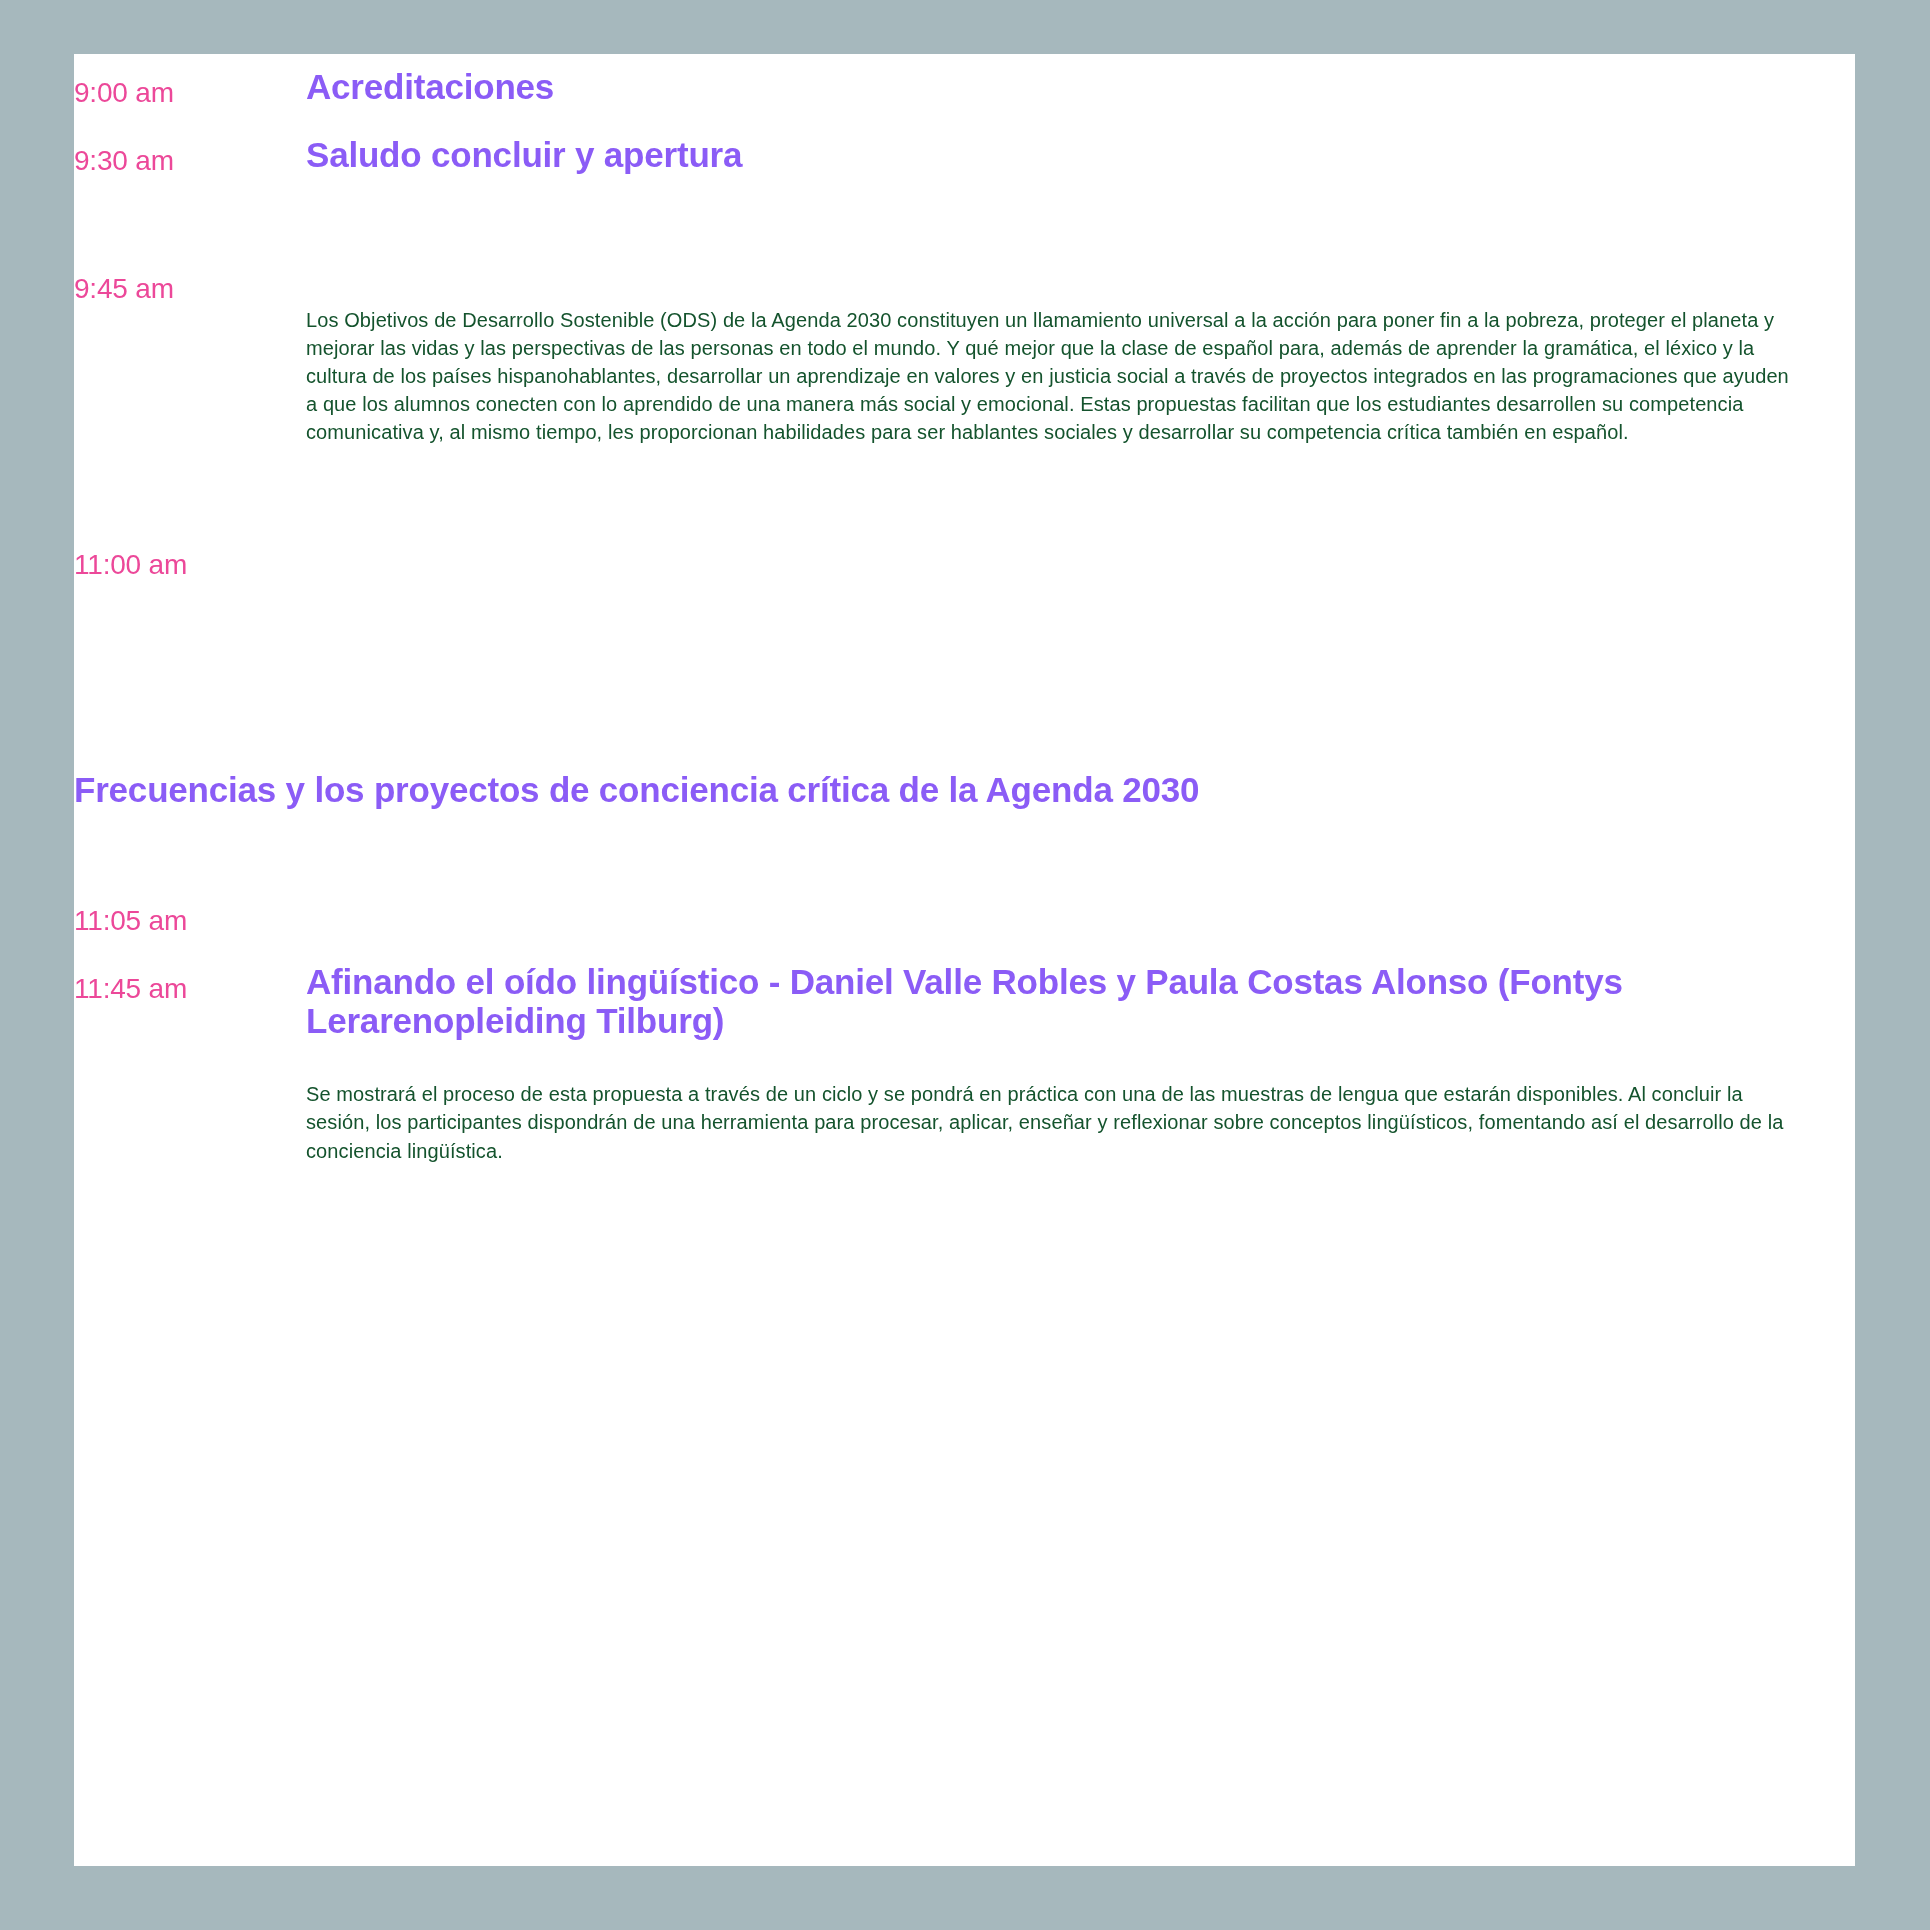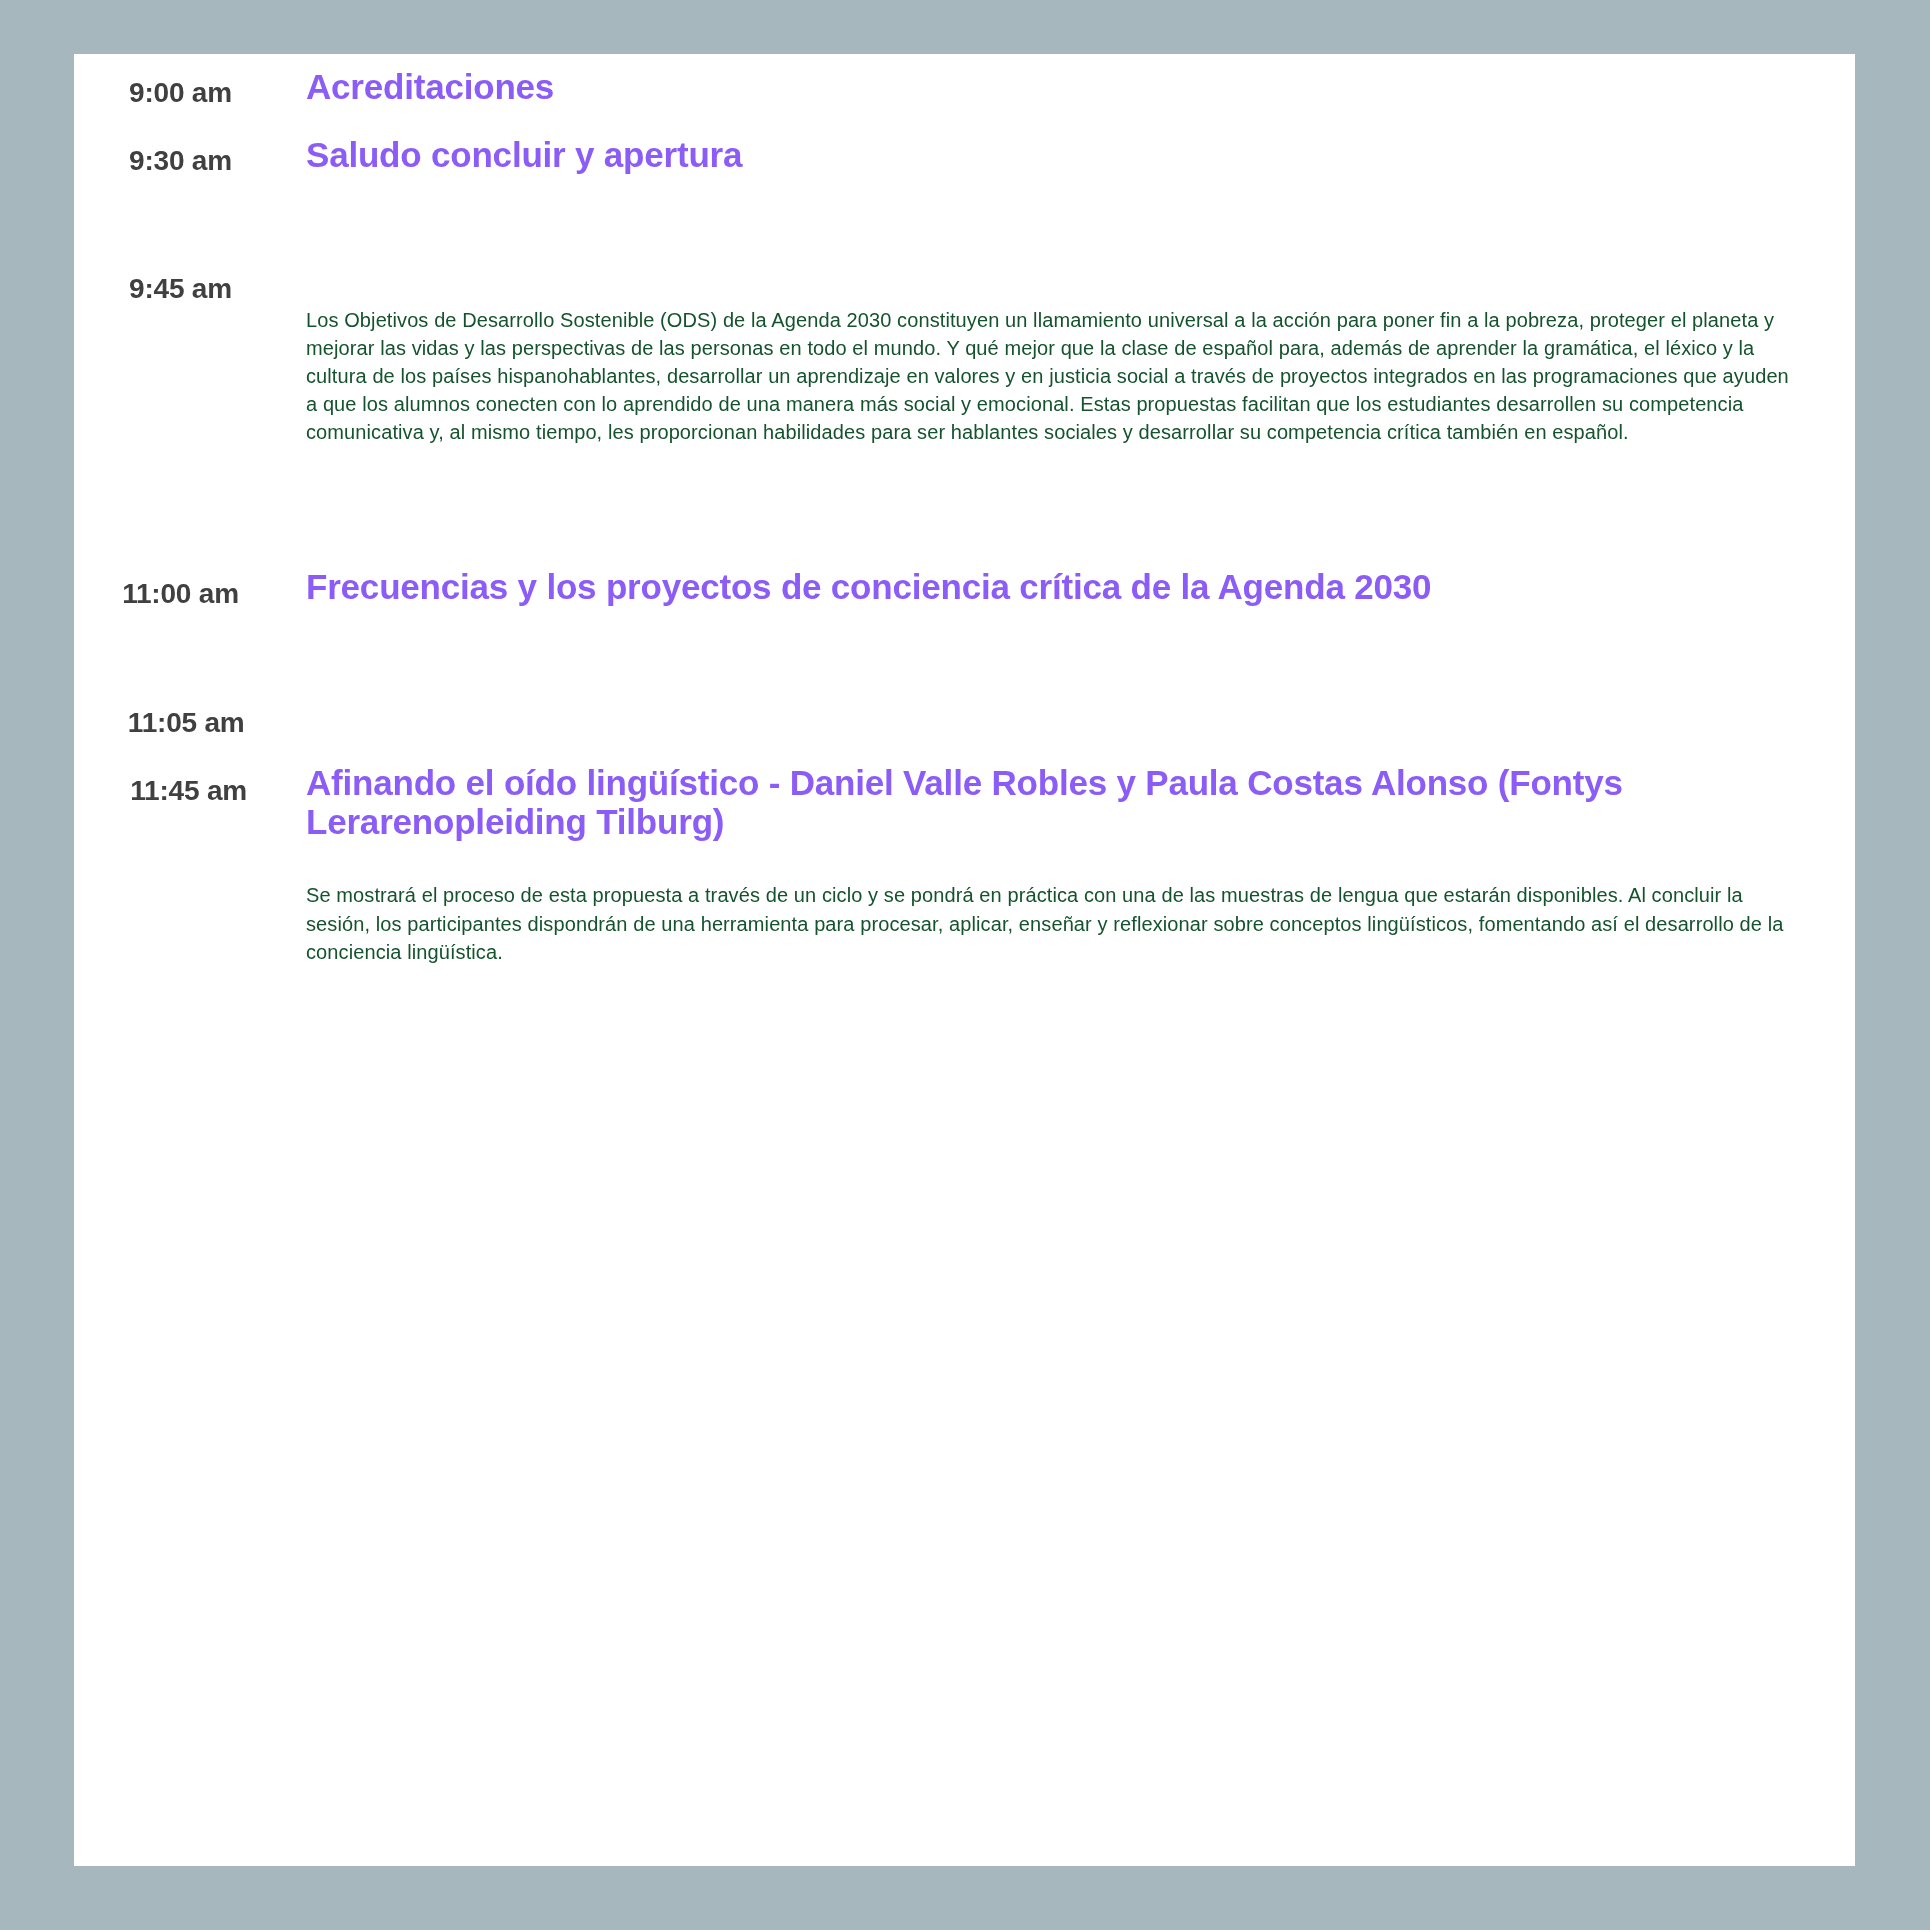--- a/index.html
+++ b/index.html
@@ -30,25 +30,25 @@
   }
 
   .entry {
     display:flex;
     align-items:flex-start;
     width:100%;
   }
 
   .entry-time {
     flex:0 0 232px;
-    text-align:center;
+    text-align:left;
     padding-right:19px;
     font-size:28px;
-    font-weight:bold;
-    color:#404040;
+    font-weight:normal;
+    color:#ec4899;
     letter-spacing:-0.2px;
     white-space:nowrap;
   }
 
   .entry-body {
     flex:1 1 auto;
     padding-right:57px;
     padding-left:0;
   }
 
@@ -74,21 +74,21 @@
   .e0  { margin-top:13.2px; }
   .e0 .entry-time { padding-top:9.5px; }
 
   .e1  { margin-top:26.5px; }
   .e1 .entry-time { padding-top:9.5px; }
 
   .e2  { margin-top:85px; }
   .e2 .entry-time { padding-top:11.4px; }
   .e2 .entry-desc { margin-top:44px; }
 
-  .e3  { margin-top:120px; }
+  .e3  { margin-top:91px;flex-direction:column; }
   .e3 .entry-time { padding-top:11.4px; }
 
   .e4  { margin-top:87px; }
   .e4 .entry-time { padding-top:9.5px; padding-right:7.6px; }
 
   .e5  { margin-top:24.6px; }
   .e5 .entry-time { padding-top:11.4px; padding-right:2.8px; }
   .e5 .entry-desc { margin-top:40px; }
 </style>
 </head>

